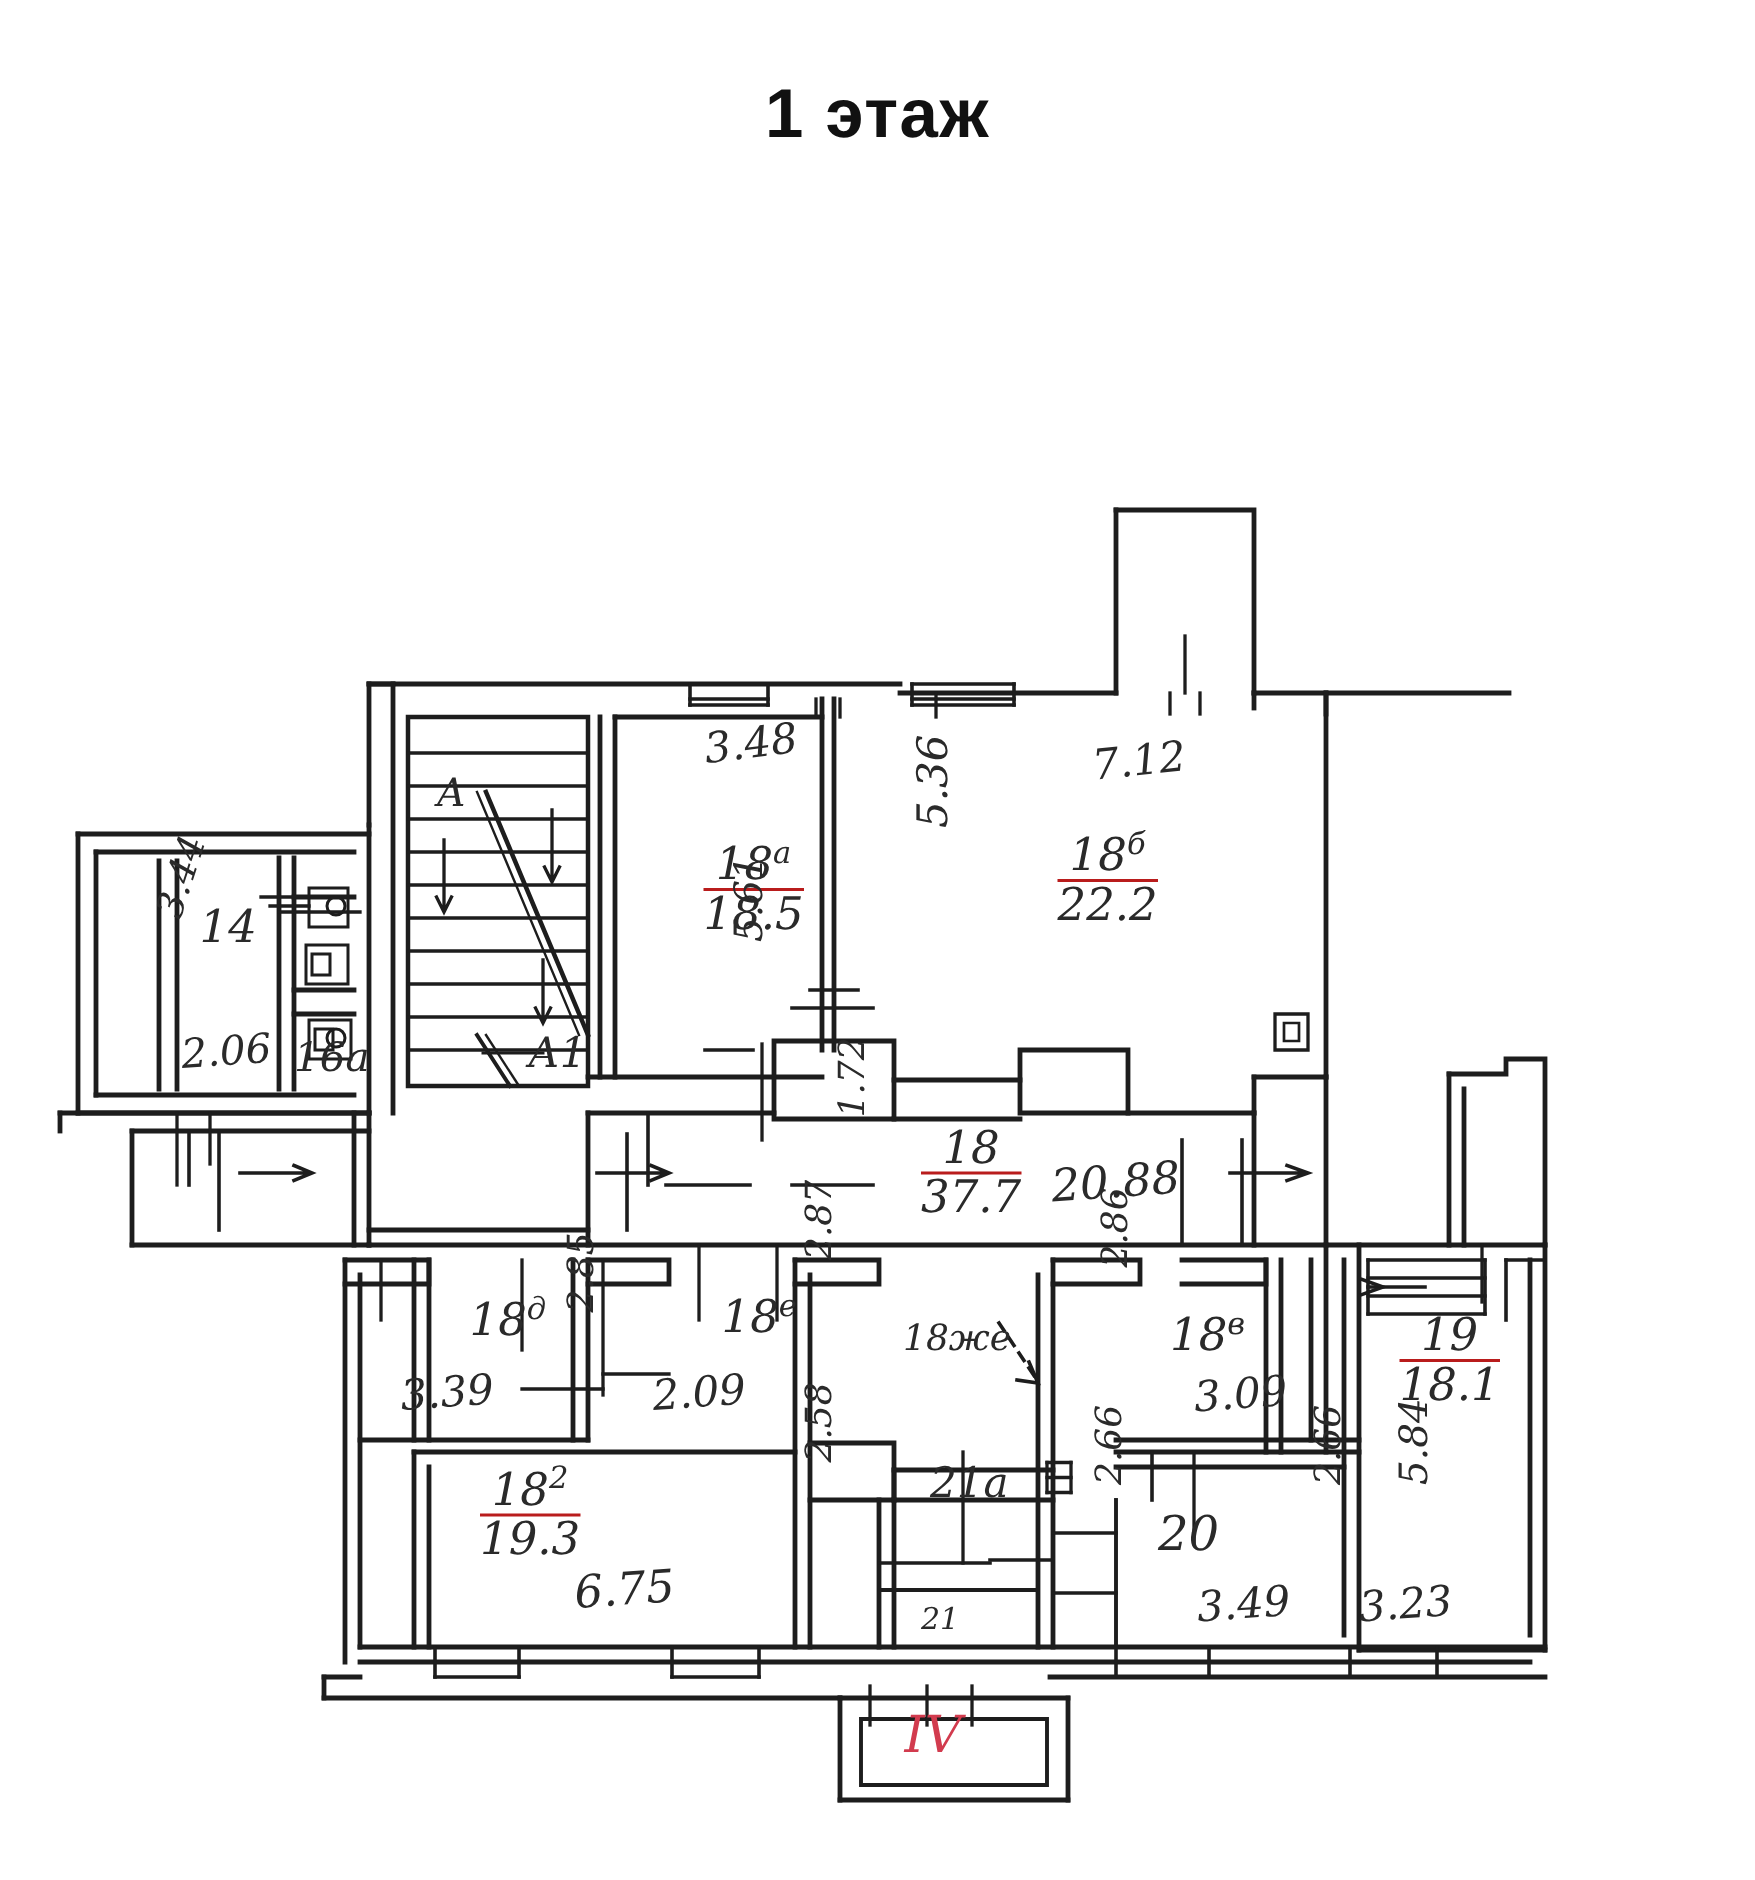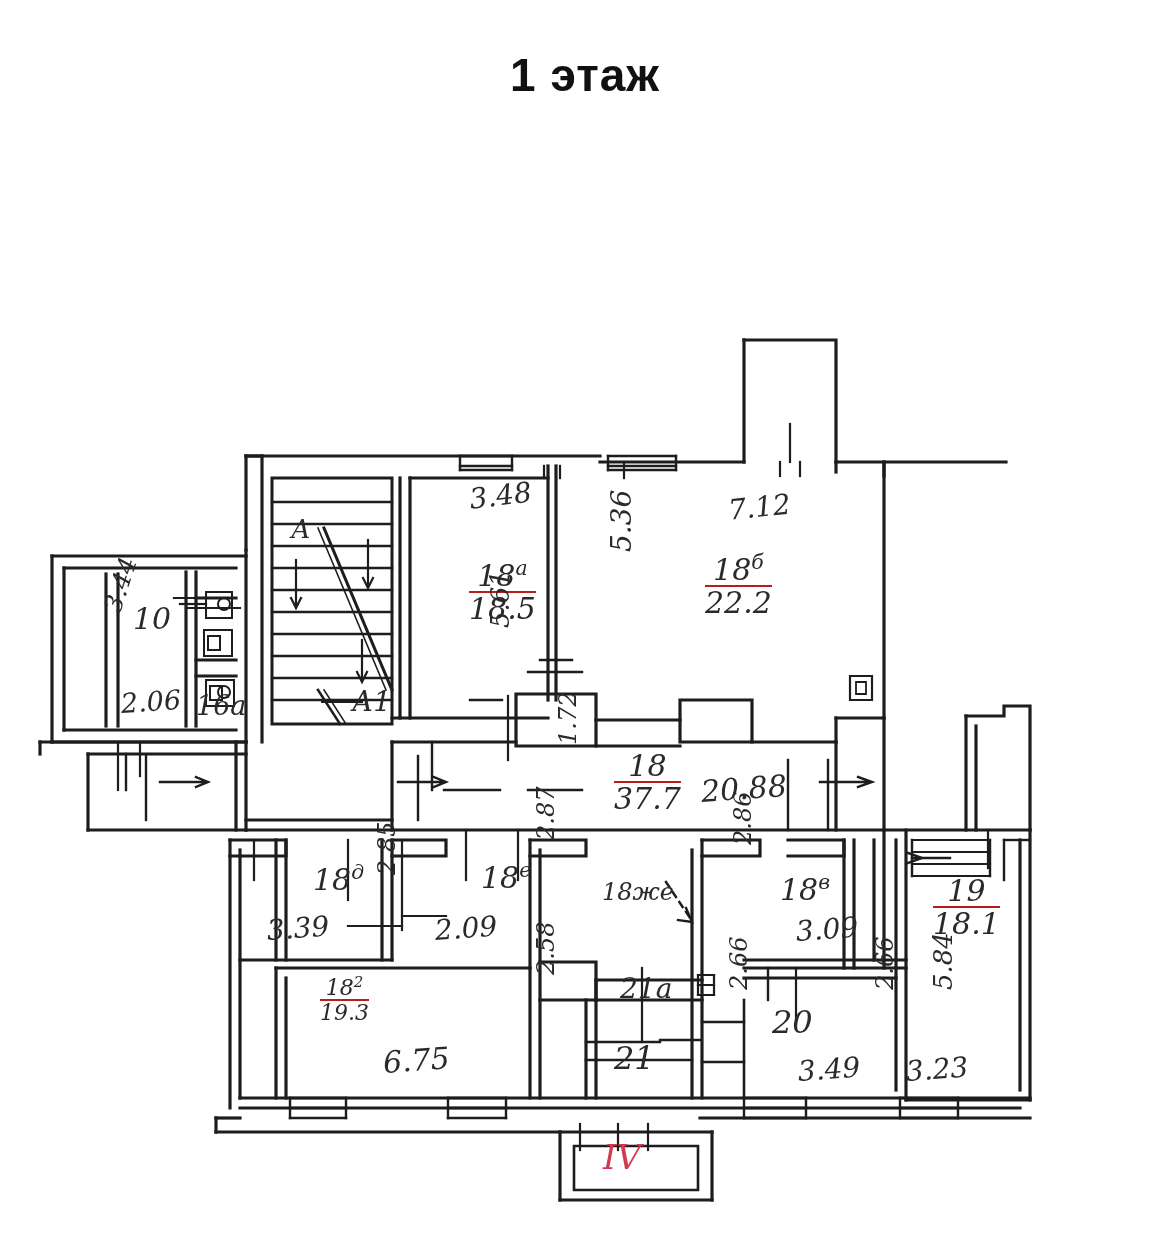--- a/index.html
+++ b/index.html
@@ -285,32 +285,32 @@
     </g>
 
     <g stroke-width="2.4" stroke-dasharray="6 6">
       <path d="M666 882 L690 918"></path>
     </g>
     <path d="M686 908 L692 922 L678 920" stroke-width="2.4"></path>
   </svg>
   </div>
 
   <div id="annotations">
-      <div class="ann" style="left: 133px; top: 604px; font-size: 30px; transform: rotate(0deg); transform-origin: left top;"><span>10</span></div>
+      <div class="ann" style="left: 133px; top: 604px; font-size: 30px; transform: rotate(0deg); transform-origin: left top;"><span>14</span></div>
       <div class="ann" style="left: 196px; top: 692px; font-size: 27px; transform: rotate(0deg); transform-origin: left top;"><span>16а</span></div>
       <div class="ann" style="left: 469px; top: 558px; font-size: 30px; transform: rotate(0deg); transform-origin: left top;"><span class="frac"><span class="num">18<span class="sup">а</span></span><span class="den">18.5</span></span></div>
       <div class="ann" style="left: 705px; top: 552px; font-size: 30px; transform: rotate(0deg); transform-origin: left top;"><span class="frac"><span class="num">18<span class="sup">б</span></span><span class="den">22.2</span></span></div>
       <div class="ann" style="left: 614px; top: 751px; font-size: 30px; transform: rotate(0deg); transform-origin: left top;"><span class="frac"><span class="num">18</span><span class="den">37.7</span></span></div>
       <div class="ann" style="left: 313px; top: 862px; font-size: 30px; transform: rotate(0deg); transform-origin: left top;"><span>18<span class="sup">д</span></span></div>
       <div class="ann" style="left: 460px; top: 860px; font-size: 30px; transform: rotate(0deg); transform-origin: left top; margin-left: 21px;"><span>18<span class="sup">е</span></span></div>
       <div class="ann" style="left: 780px; top: 872px; font-size: 30px; transform: rotate(0deg); transform-origin: left top;"><span>18<span class="sup">в</span></span></div>
-      <div class="ann" style="left: 320px; top: 975px; font-size: 22px; transform: rotate(0deg); transform-origin: left top;"><span class="frac"><span class="num">18<span class="sup">2</span></span><span class="den">19.3</span></span></div>
+      <div class="ann" style="left: 320px; top: 975px; font-size: 30px; transform: rotate(0deg); transform-origin: left top;"><span class="frac"><span class="num">18<span class="sup">2</span></span><span class="den">19.3</span></span></div>
       <div class="ann" style="left: 933px; top: 876px; font-size: 30px; transform: rotate(0deg); transform-origin: left top;"><span class="frac"><span class="num">19</span><span class="den">18.1</span></span></div>
       <div class="ann" style="left: 772px; top: 992px; font-size: 32px; transform: rotate(0deg); transform-origin: left top; margin-top: 14px;"><span>20</span></div>
-      <div class="ann" style="left: 614px; top: 1042px; font-size: 32px; transform: rotate(0deg); transform-origin: left top;"><span>21</span></div>
+      <div class="ann" style="left: 614px; top: 1069px; font-size: 20px; transform: rotate(0deg); transform-origin: left top;"><span>21</span></div>
       <div class="ann" style="left: 620px; top: 975px; font-size: 28px; transform: rotate(0deg); transform-origin: left top;"><span>21а</span></div>
       <div class="ann" style="left: 602px; top: 880px; font-size: 24px; transform: rotate(0deg); transform-origin: left top;"><span>18же</span></div>
       <div class="ann" style="left: 100px; top: 607px; font-size: 25px; transform: rotate(-72deg); transform-origin: left top;">3.44</div>
       <div class="ann" style="left: 120px; top: 690px; font-size: 27px; transform: rotate(-4deg); transform-origin: left top;">2.06</div>
       <div class="ann" style="left: 468px; top: 486px; font-size: 28px; transform: rotate(-7deg); transform-origin: left top;">3.48</div>
       <div class="ann" style="left: 608px; top: 552px; font-size: 28px; transform: rotate(-90deg); transform-origin: left top;">5.36</div>
       <div class="ann" style="left: 727px; top: 497px; font-size: 28px; transform: rotate(-6deg); transform-origin: left top;">7.12</div>
       <div class="ann" style="left: 487px; top: 628px; font-size: 26px; transform: rotate(-90deg); transform-origin: left top;">5.61</div>
       <div class="ann" style="left: 556px; top: 745px; font-size: 24px; transform: rotate(-90deg); transform-origin: left top;">1.72</div>
       <div class="ann" style="left: 700px; top: 777px; font-size: 30px; transform: rotate(-4deg); transform-origin: left top;">20.88</div>

